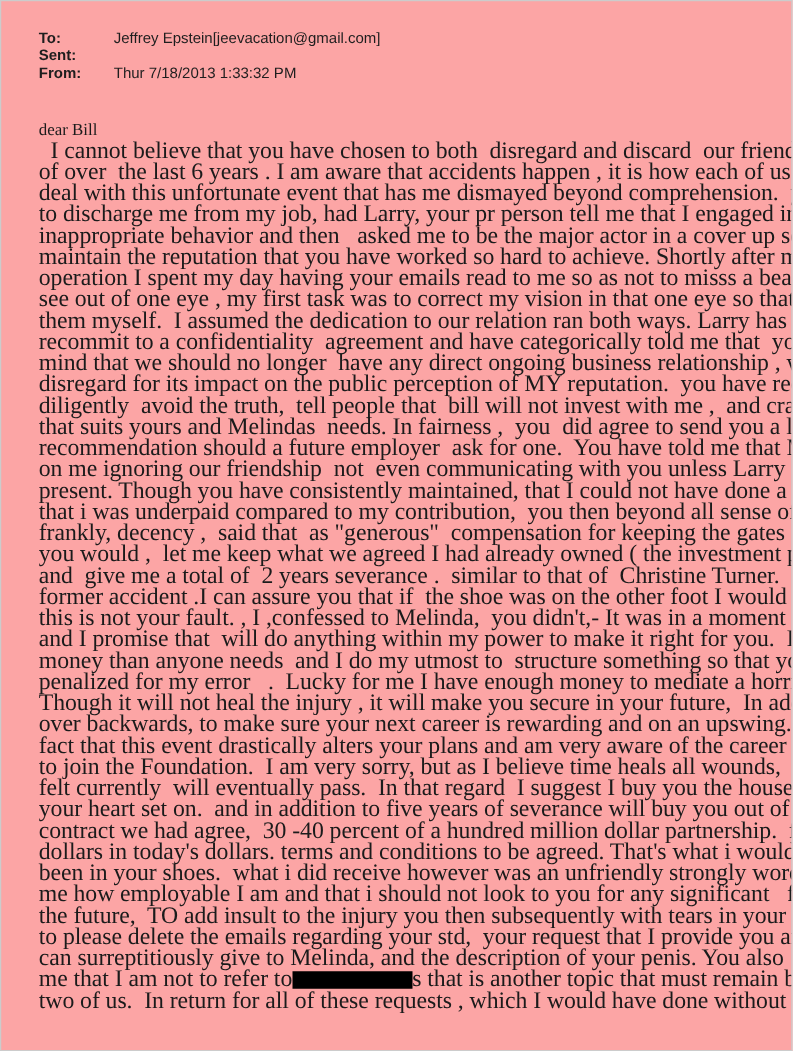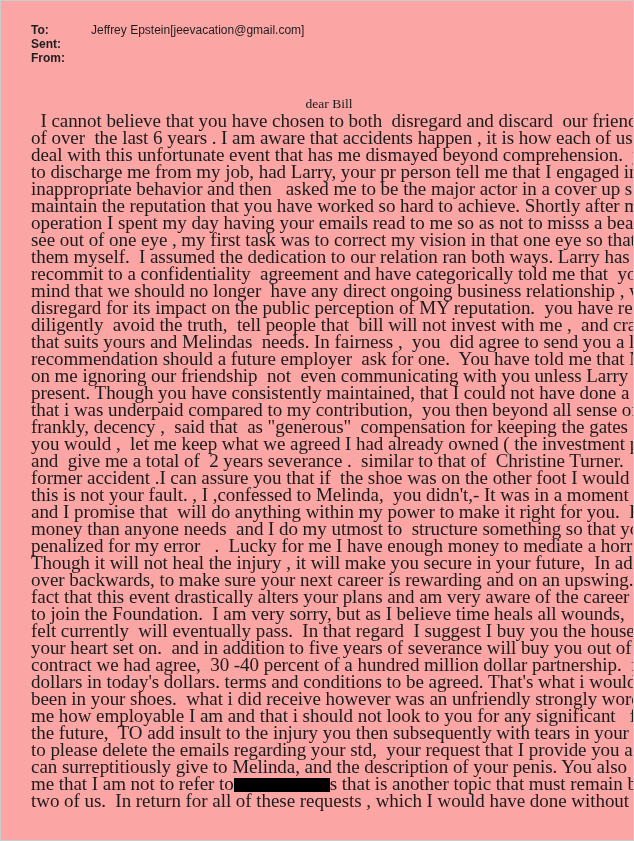--- a/index.html
+++ b/index.html
@@ -25,21 +25,20 @@
     line-height: 14px;
     color: #1e1e1e;
   }
   .hrow { display: flex; }
   .hlabel { font-weight: bold; width: 60px; flex: 0 0 60px; }
   .hvalue { flex: 1; }
   .email-body {
     position: absolute;
     top: 94px; left: 30px; right: 6px;
     color: #1b1b1b;
-    text-align: center;
   }
   .salutation {
     font-size: 13.5px;
     line-height: 17px;
     white-space: pre;
   }
   .content {
     font-size: 19px;
     line-height: 17px;
     white-space: pre;
@@ -60,20 +59,21 @@
   <div class="email-header">
     <div class="hrow">
       <span class="hlabel">To:</span>
       <span class="hvalue">Jeffrey Epstein[jeevacation@gmail.com]</span>
     </div>
     <div class="hrow">
       <span class="hlabel">Sent:</span>
     </div>
     <div class="hrow">
       <span class="hlabel">From:</span>
+      <span class="hvalue">Thur 7/18/2013 1:33:32 PM</span>
     </div>
   </div>
 
   <div class="email-body">
     <div class="salutation">dear Bill</div>
     <div class="content"><span>  I cannot believe that you have chosen to both  disregard and discard  our friendship  developed
 of over  the last 6 years . I am aware that accidents happen , it is how each of us has chosen to
 deal with this unfortunate event that has me dismayed beyond comprehension.  you have decided
 to discharge me from my job, had Larry, your pr person tell me that I engaged in morally
 inappropriate behavior and then   asked me to be the major actor in a cover up so that you can

